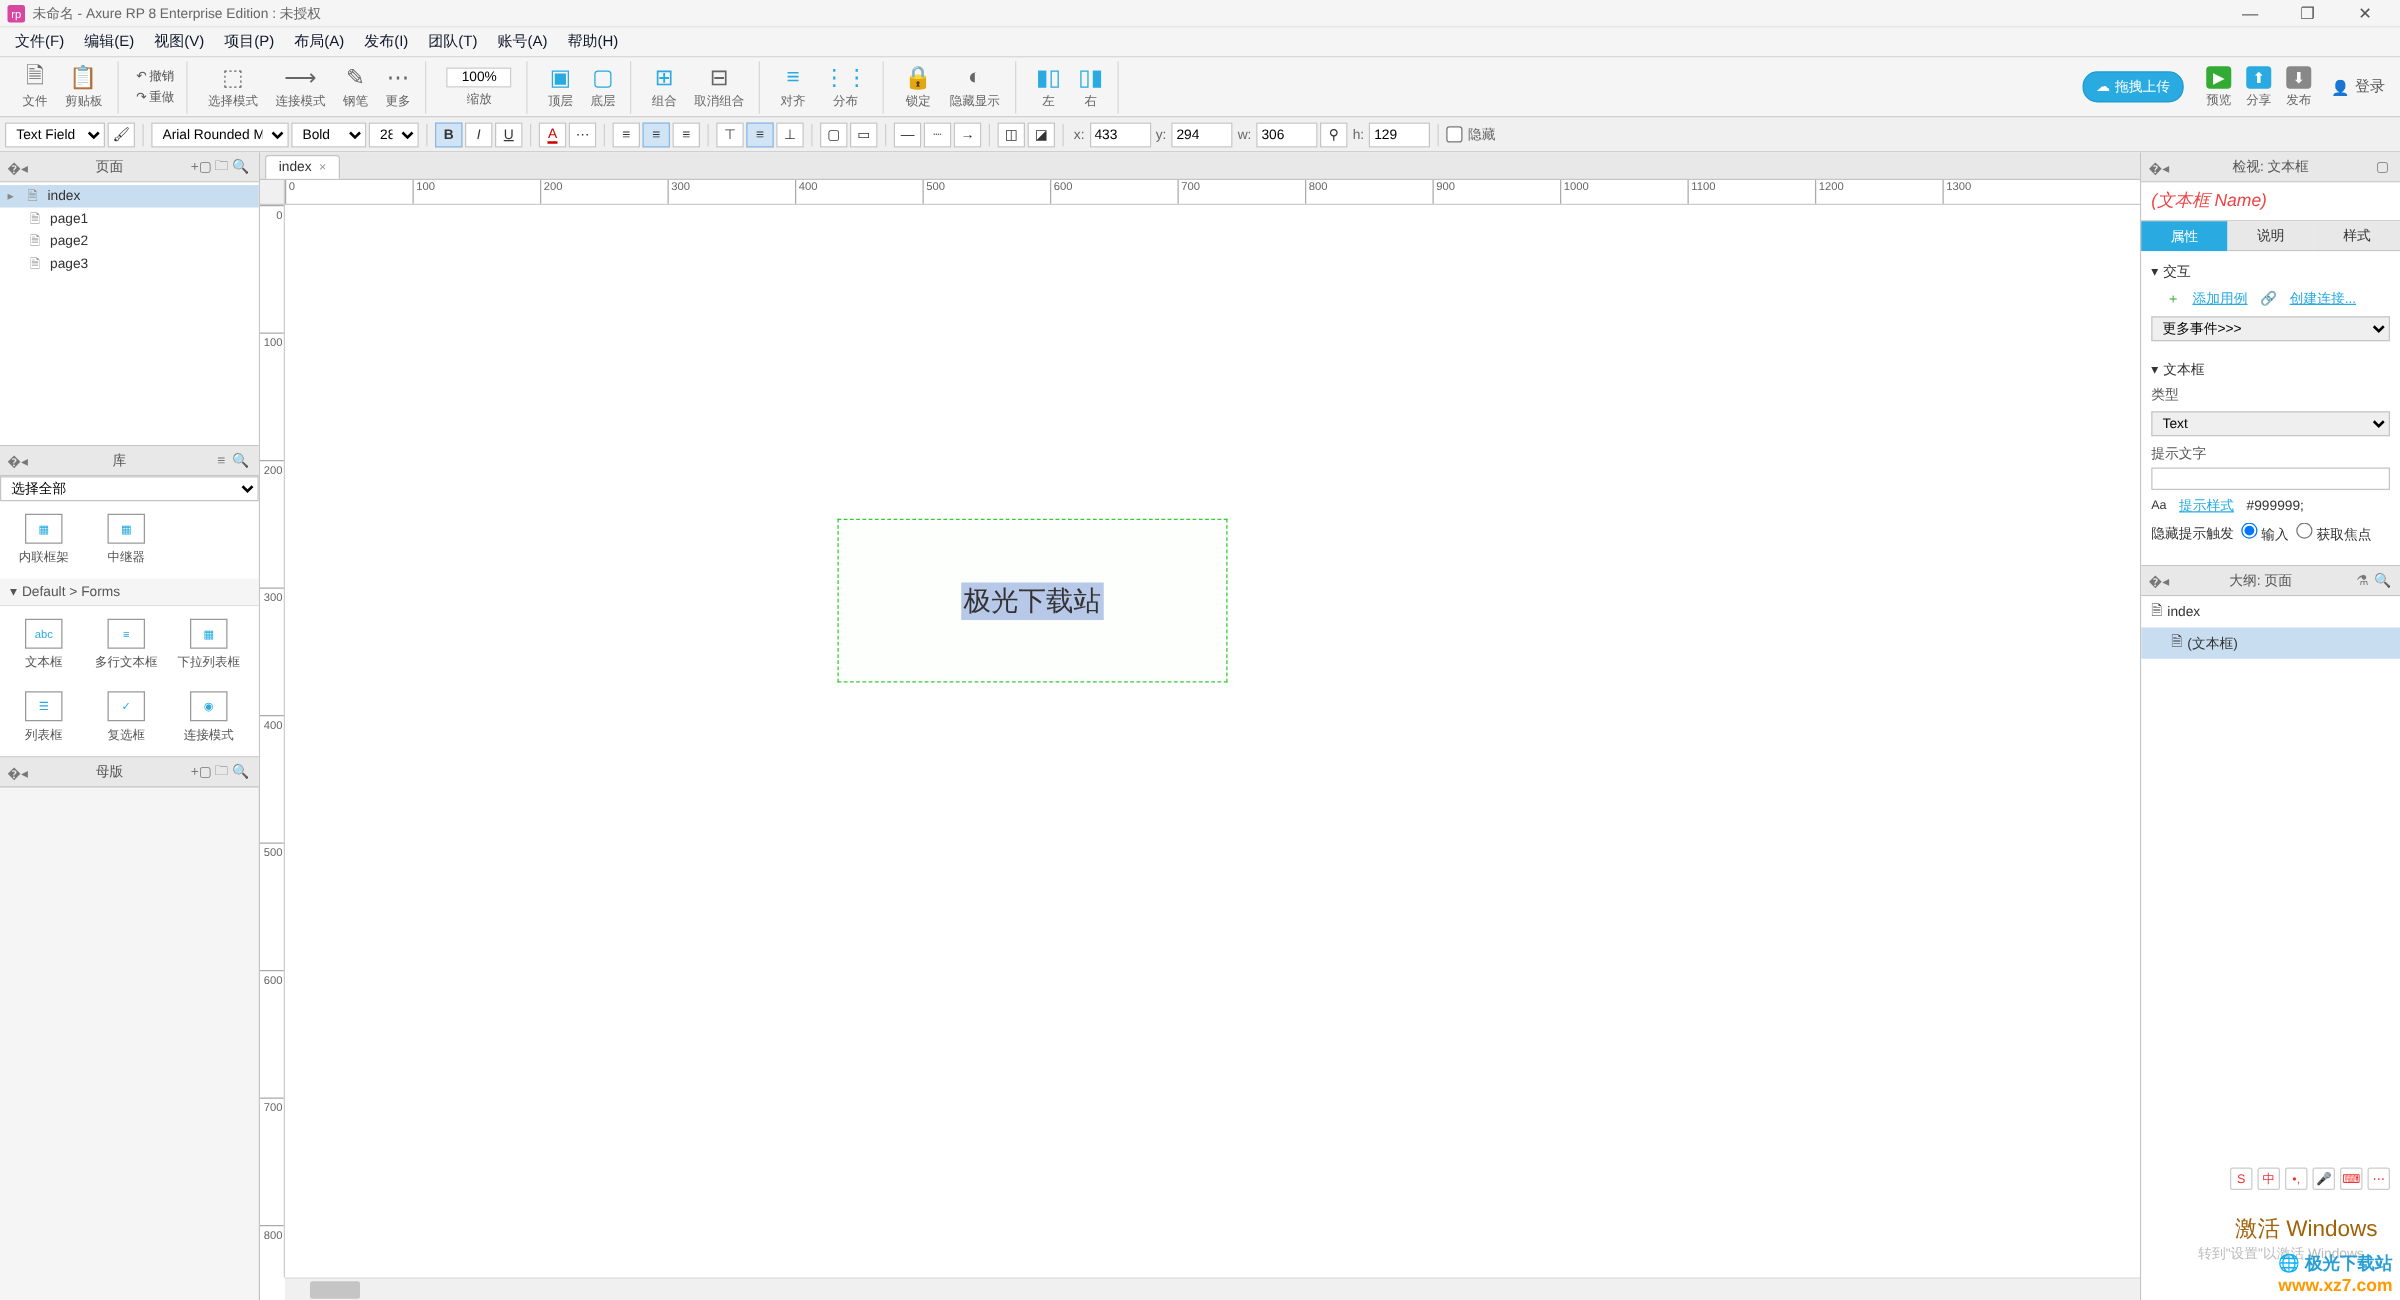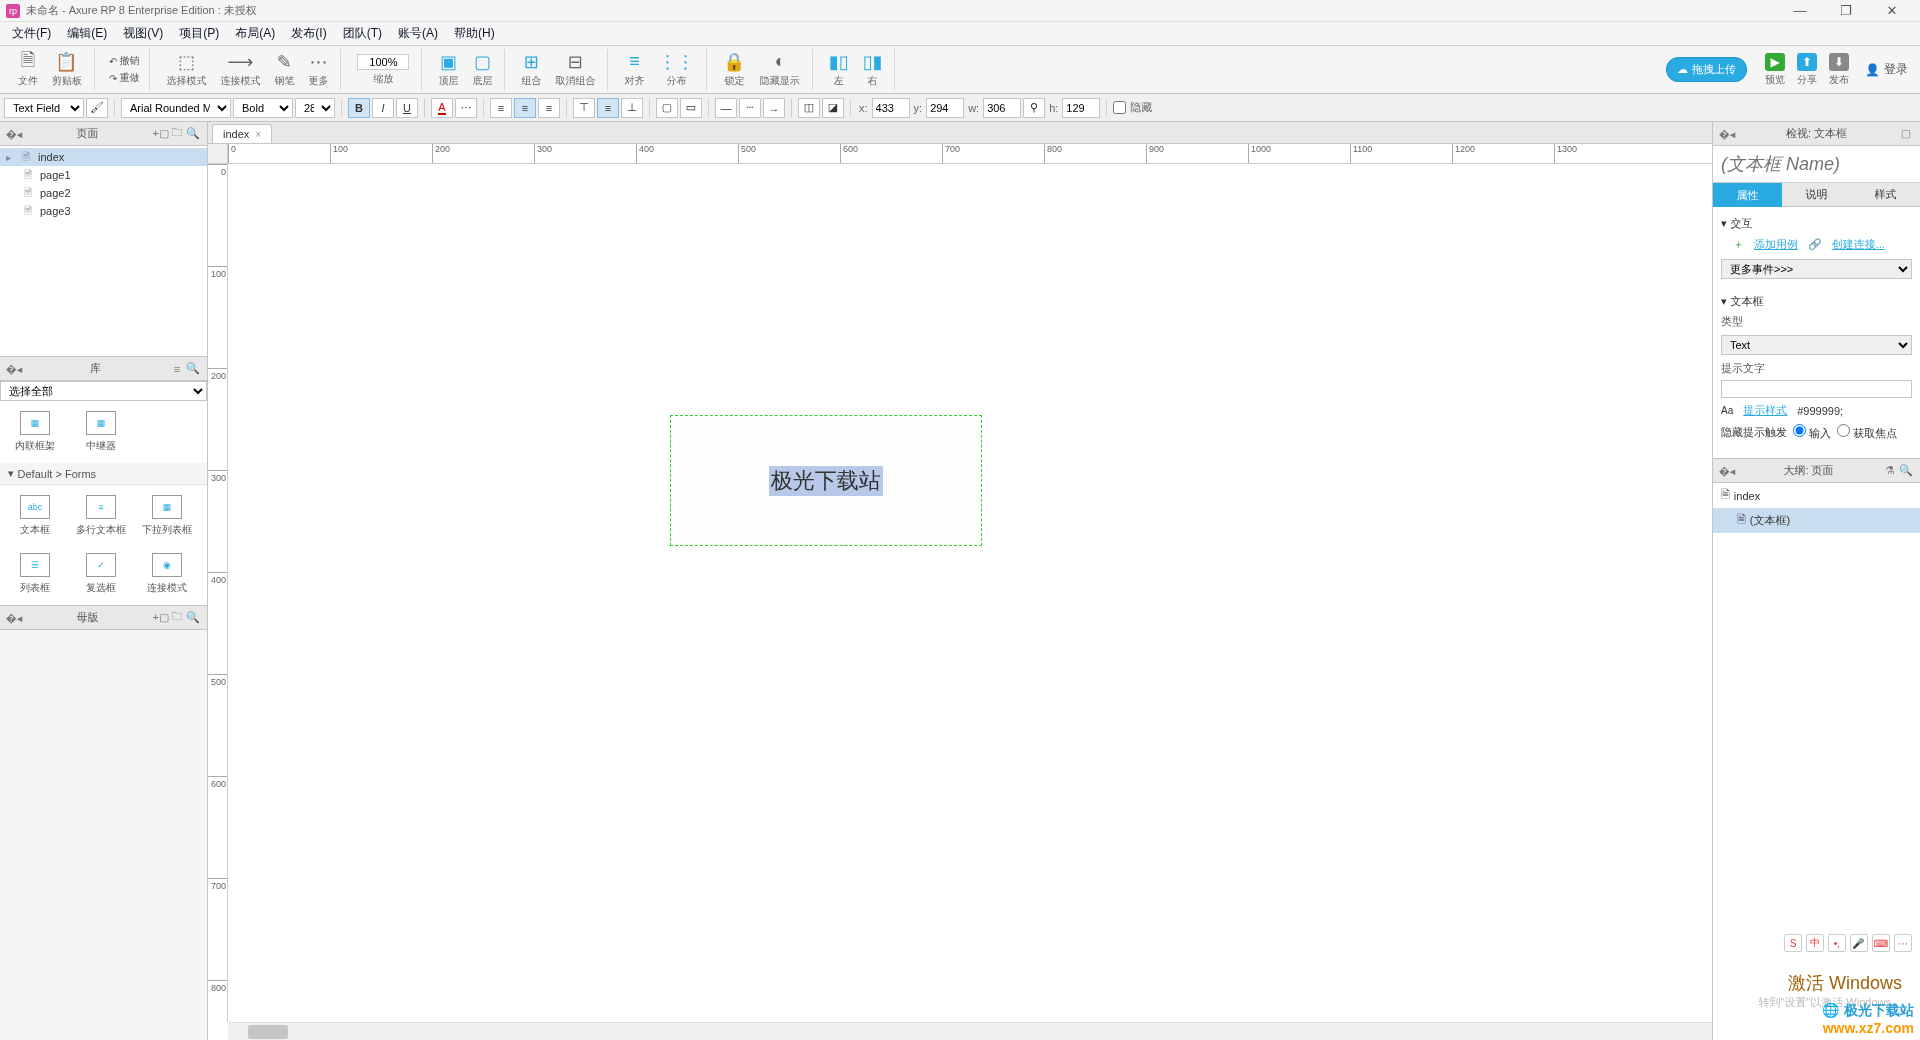--- a/index.html
+++ b/index.html
@@ -32,21 +32,21 @@
 .action-btn { display: flex; flex-direction: column; align-items: center; padding: 2px 4px; cursor: pointer; }
 .action-btn .ic { width: 20px; height: 18px; border-radius: 3px; display: flex; align-items: center; justify-content: center; font-size: 12px; color: #fff; }
 .action-btn .lbl { font-size: 10px; color: #666; margin-top: 2px; }
 
 
 .format-toolbar { height: 28px; background: #f0f0f0; border-bottom: 1px solid #c5c5c5; display: flex; align-items: center; padding: 0 4px; gap: 2px; }
 .ft-select { border: 1px solid #c5c5c5; background: #fff; padding: 1px 4px; font-size: 11px; height: 20px; }
 .ft-btn { width: 22px; height: 20px; border: 1px solid #c5c5c5; background: #fff; display: flex; align-items: center; justify-content: center; font-size: 11px; cursor: pointer; }
 .ft-btn.active { background: #d0e4f5; border-color: #8ab8e0; }
 .ft-sep { width: 1px; height: 18px; background: #d0d0d0; margin: 0 4px; }
-.ft-input { border: 1px solid #c5c5c5; width: 38px; height: 20px; padding: 0 3px; font-size: 11px; }
+.ft-input { border: 1px solid #c5c5c5; width: 49px; height: 20px; padding: 0 3px; font-size: 11px; }
 .ft-label { font-size: 11px; color: #666; padding: 0 2px; }
 
 
 .main-layout { display: flex; height: calc(1040px - 22px - 24px - 48px - 28px); }
 
 
 .left-sidebar { width: 208px; background: #f5f5f5; border-right: 1px solid #c5c5c5; display: flex; flex-direction: column; }
 .panel-header { height: 24px; background: #e8e8e8; border-bottom: 1px solid #c5c5c5; display: flex; align-items: center; padding: 0 6px; font-size: 11px; color: #555; }
 .panel-header .title { flex: 1; text-align: center; }
 .panel-header .icon-btn { width: 16px; height: 16px; display: flex; align-items: center; justify-content: center; cursor: pointer; font-size: 11px; color: #777; }
@@ -80,21 +80,21 @@
 .ruler-v .tick { position: absolute; left: 0; height: 1px; width: 20px; border-top: 1px solid #aaa; font-size: 9px; color: #666; }
 .ruler-v .tick span { display: block; transform: translateY(2px); text-align: right; padding-right: 2px; }
 .canvas-viewport { position: absolute; top: 42px; left: 20px; right: 0; bottom: 18px; background: #fff; overflow: hidden; }
 .widget { position: absolute; border: 1px dashed #3c3; background: rgba(200,255,200,0.05); display: flex; align-items: center; justify-content: center; }
 .widget-text { font-size: 22px; color: #333; font-family: "Arial Rounded MT", Arial; background: #b8c8e8; padding: 0 2px; }
 .h-scrollbar { position: absolute; bottom: 0; left: 20px; right: 0; height: 18px; background: #f0f0f0; border-top: 1px solid #ddd; }
 .h-scrollbar .thumb { position: absolute; top: 2px; height: 14px; background: #c5c5c5; border-radius: 2px; }
 
 
 .right-sidebar { width: 208px; background: #f5f5f5; border-left: 1px solid #c5c5c5; display: flex; flex-direction: column; }
-.inspector-name { padding: 6px 8px; font-size: 18px; font-style: italic; color: #737373; background: #fff; border-bottom: 1px solid #d0d0d0; }
+.inspector-name { padding: 6px 8px; font-size: 14px; font-style: italic; color: #ef4444; background: #fff; border-bottom: 1px solid #d0d0d0; }
 .inspector-tabs { display: flex; height: 24px; }
 .insp-tab { flex: 1; display: flex; align-items: center; justify-content: center; font-size: 11px; background: #e8e8e8; border-bottom: 1px solid #c5c5c5; cursor: pointer; }
 .insp-tab.active { background: #29abe2; color: #fff; border-bottom: none; }
 .inspector-body { background: #fff; padding: 6px 8px; font-size: 11px; overflow-y: auto; flex: 0 0 auto; }
 .insp-section { margin-bottom: 8px; }
 .insp-section-title { font-size: 11px; color: #333; padding: 3px 0; display: flex; align-items: center; gap: 4px; cursor: pointer; }
 .insp-row { display: flex; align-items: center; gap: 10px; padding: 3px 0 3px 12px; }
 .insp-link { color: #29abe2; text-decoration: underline; cursor: pointer; font-size: 11px; }
 .insp-event { padding: 3px 0 3px 20px; font-size: 11px; color: #555; display: flex; align-items: center; gap: 6px; }
 .insp-event .ev-icon { width: 10px; height: 10px; background: #3c3; display: inline-block; }

